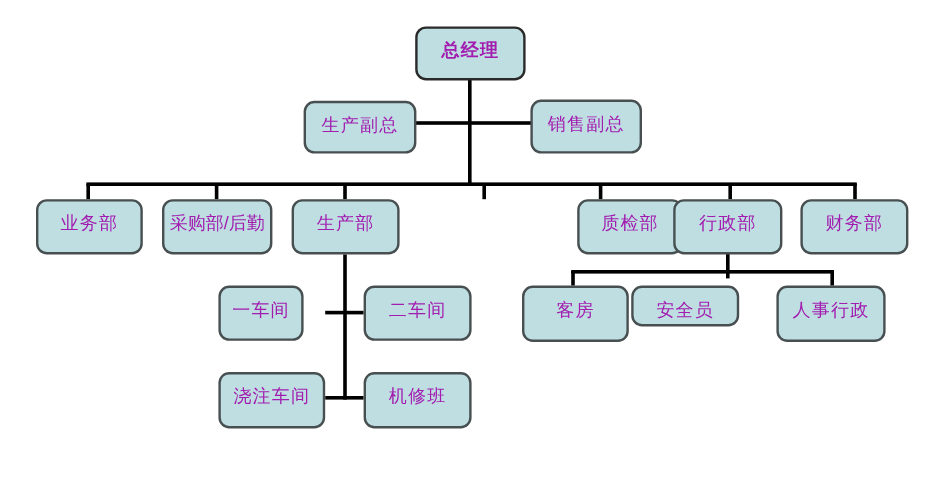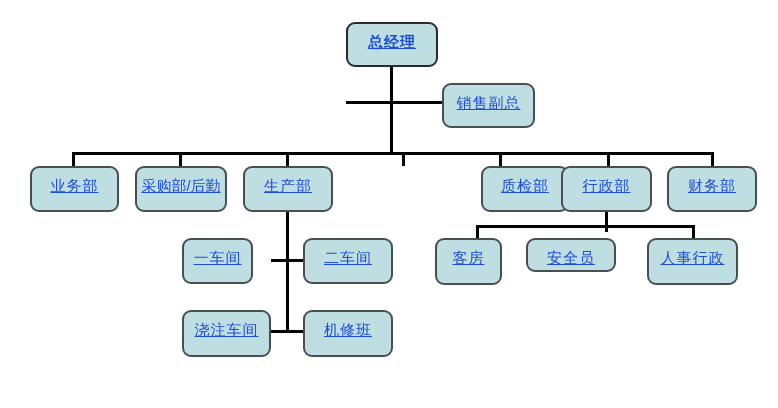--- a/index.html
+++ b/index.html
@@ -19,24 +19,23 @@
     position: absolute;
     box-sizing: border-box;
     background: var(--node-fill, #bfdee2);
     border: 2px solid var(--node-border, #474f51);
     border-radius: 9px;
     display: flex;
     justify-content: center;
     align-items: flex-start;
     padding-top: 9px;
     font-size: 15px;
-    color: #1d4ed8;
+    color: #a21caf;
     white-space: nowrap;
     letter-spacing: 1px;
-    text-decoration: underline;
   }
   .node.root {
     font-weight: bold;
     border-color: #2a2a2a;
   }
   .line {
     position: absolute;
     background: var(--connector, #000000);
   }
 </style>
@@ -58,31 +57,32 @@
   <div class="line" style="left:286px; top:212px; width:3px; height:121px;"></div>
   <div class="line" style="left:271px; top:259px; width:32px; height:3px;"></div>
   <div class="line" style="left:271px; top:330px; width:32px; height:3px;"></div>
   <div class="line" style="left:605px; top:211px; width:3px; height:21px;"></div>
   <div class="line" style="left:476px; top:225px; width:219px; height:3px;"></div>
   <div class="line" style="left:476px; top:226px; width:3px; height:12px;"></div>
   <div class="line" style="left:692px; top:226px; width:3px; height:12px;"></div>
 
   <div class="node root" style="left:346px; top:22px;  width:92px; height:45px;">总经理</div>
 
+  <div class="node" style="left:253px; top:84px;  width:94px; height:44px;">生产副总</div>
   <div class="node" style="left:442px; top:83px;  width:93px; height:45px;">销售副总</div>
 
   <div class="node" style="left:30px;  top:166px; width:89px; height:46px;">业务部</div>
   <div class="node" style="left:135px; top:166px; width:92px; height:46px; letter-spacing:0;">采购部/后勤</div>
   <div class="node" style="left:243px; top:166px; width:90px; height:46px;">生产部</div>
   <div class="node" style="left:455px; top:166px; width:88px; height:46px;margin-left:26px;">质检部</div>
   <div class="node" style="left:561px; top:166px; width:91px; height:46px;">行政部</div>
   <div class="node" style="left:667px; top:166px; width:90px; height:46px;">财务部</div>
 
   <div class="node" style="left:182px; top:238px; width:71px; height:46px;">一车间</div>
   <div class="node" style="left:303px; top:238px; width:90px; height:46px;">二车间</div>
   <div class="node" style="left:182px; top:310px; width:89px; height:47px;">浇注车间</div>
   <div class="node" style="left:303px; top:310px; width:90px; height:47px;">机修班</div>
 
-  <div class="node" style="left:435px; top:238px; width:67px; height:47px;">客房</div>
+  <div class="node" style="left:435px; top:238px; width:89px; height:47px;">客房</div>
   <div class="node" style="left:526px; top:238px; width:90px; height:34px;">安全员</div>
   <div class="node" style="left:647px; top:238px; width:91px; height:47px;">人事行政</div>
 
 </div>
 
 </body></html>

